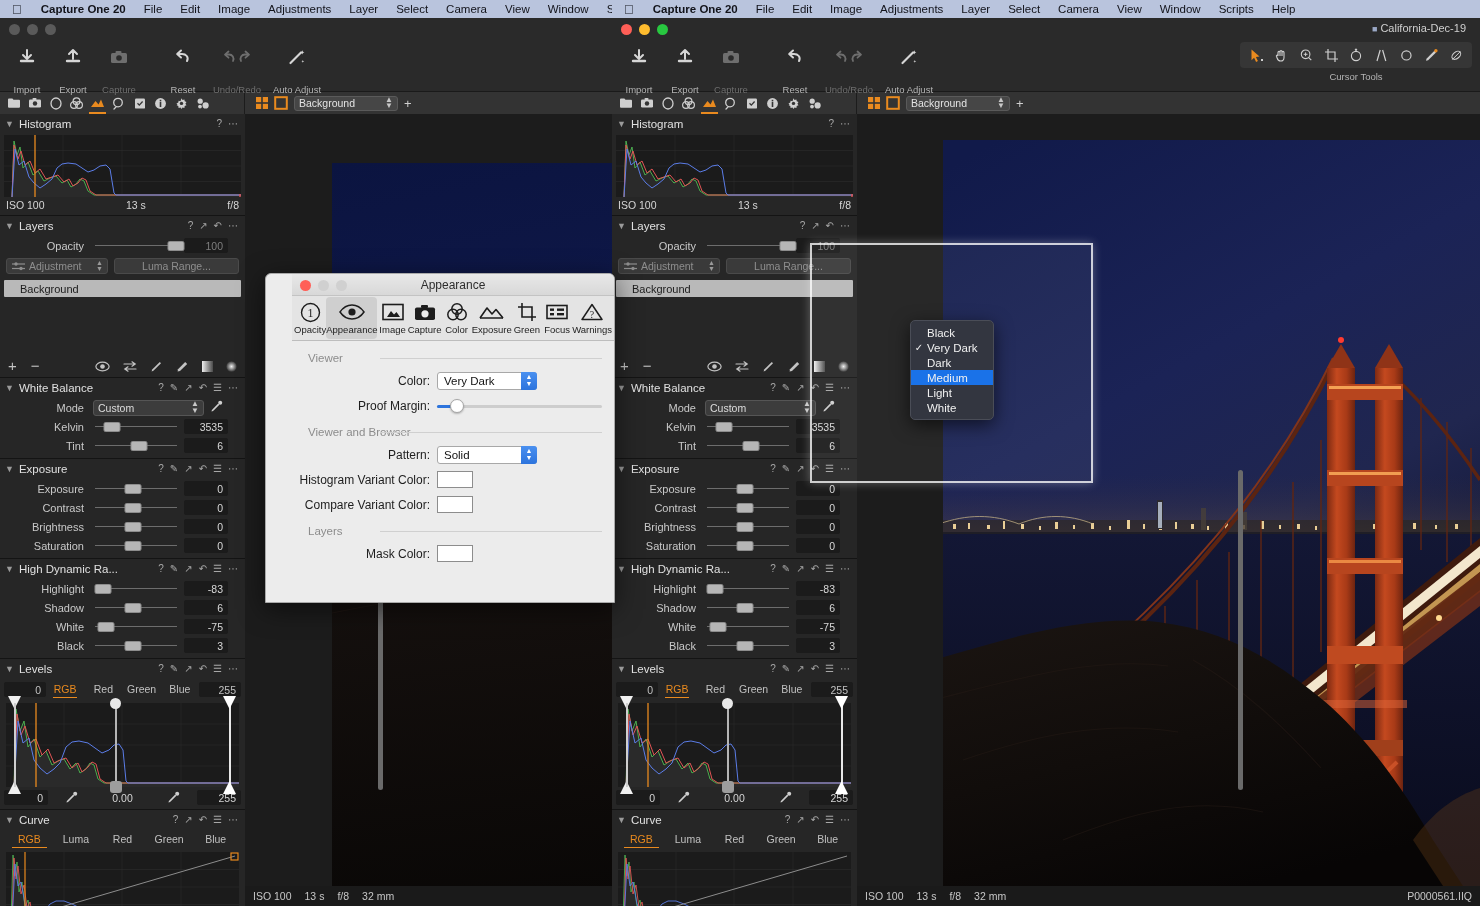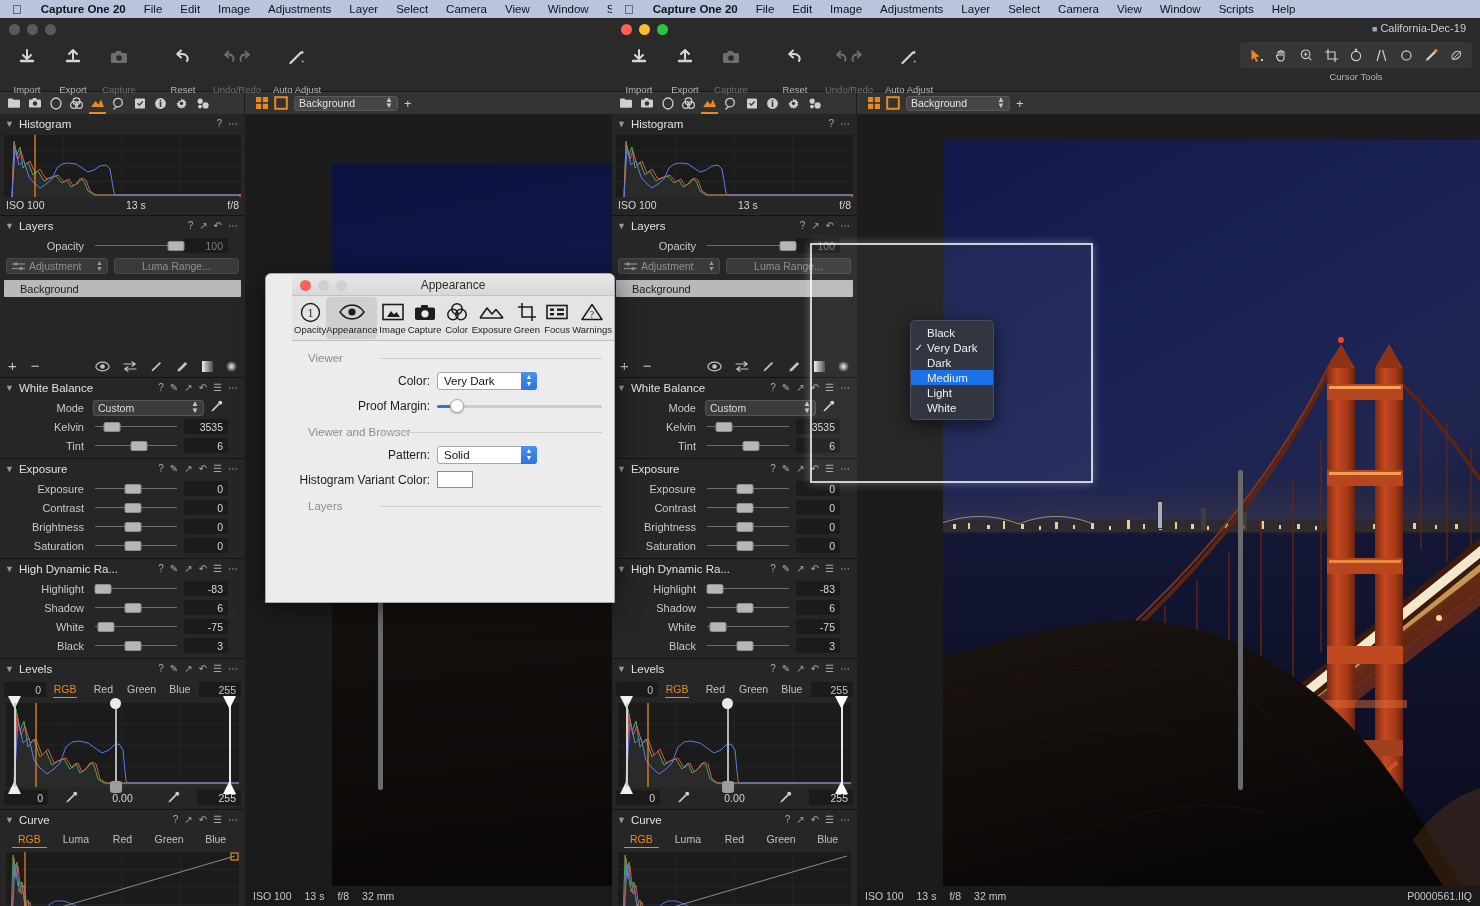--- a/index.html
+++ b/index.html
@@ -1735,23 +1735,31 @@
             <span>▼</span>
           </span>
       </span>
     </div>
 
     <div class="frow">
       <span class="fl">Histogram Variant Color:</span>
       <span class="swatch"><i class="in" style="background:#b0b0b0;"></i></span>
     </div>
 
+    <div class="frow">
+      <span class="fl">Compare Variant Color:</span>
+      <span class="swatch"><i class="in" style="background:#f08a18;"></i></span>
+    </div>
 
     <div class="grp-lbl" style="margin-top:6px;">Layers</div>
 
+    <div class="frow">
+      <span class="fl">Mask Color:</span>
+      <span class="swatch"><i class="in" style="background:linear-gradient(115deg,#8e1d25 0 46%, #efa6a6 54% 100%);"></i></span>
+    </div>
   </div>
 </div>
 
 <div class="ctxmenu" style="left:910px; top:320px; width:84px;">
   <div class="ci">
     <span class="ck"></span>
     <span>Black</span>
   </div>
   <div class="ci">
     <span class="ck">✓</span>

